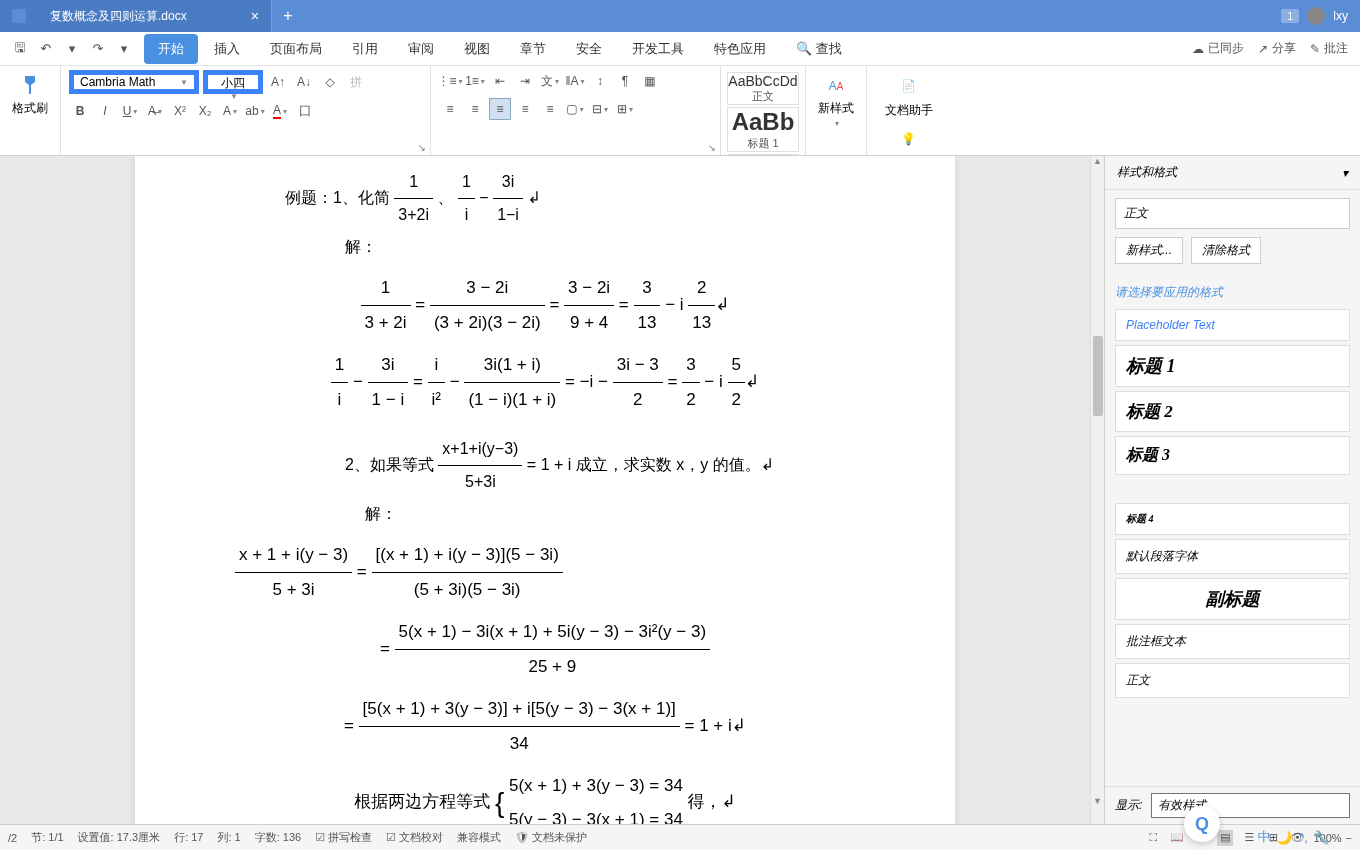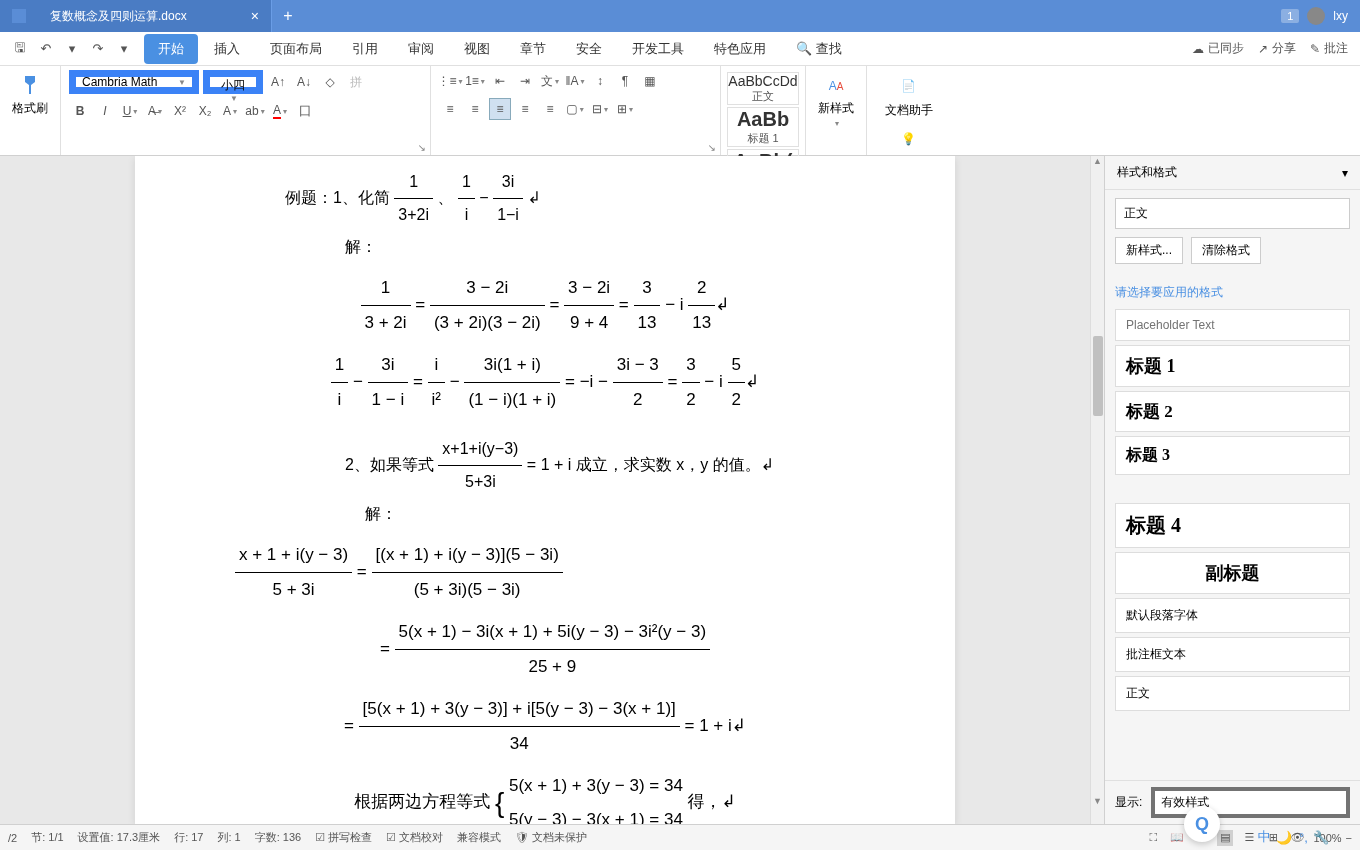--- a/index.html
+++ b/index.html
@@ -23,67 +23,67 @@
 .menubar-right { margin-left: auto; display: flex; gap: 14px; padding-right: 12px; color: #555; font-size: 12px; }
 .mb-item { display: flex; align-items: center; gap: 4px; cursor: pointer; }
 
 .ribbon { height: 90px; background: #fff; display: flex; border-bottom: 1px solid #d0d0d0; font-size: 12px; }
 .ribbon-group { border-right: 1px solid #e0e0e0; padding: 4px 8px; display: flex; flex-direction: column; position: relative; }
 .rg-vert { align-items: center; justify-content: space-between; }
 .rg-vert .big-icon-box { display: flex; flex-direction: column; align-items: center; gap: 2px; padding: 4px; cursor: pointer; }
 .brush-icon { width: 24px; height: 24px; }
 .rg-font { width: 370px; }
 .font-row1 { display: flex; align-items: center; gap: 4px; margin-bottom: 6px; }
-.font-select { border: 7px solid #3b82f6; height: 24px; padding: 0 6px; font-size: 12px; display: flex; align-items: center; justify-content: space-between; }
+.font-select { border: 5px solid #3b82f6; height: 24px; padding: 0 6px; font-size: 12px; display: flex; align-items: center; justify-content: space-between; }
 .font-name { width: 130px; }
 .font-size { width: 60px; flex-direction: column; }
 .mini-btn { width: 22px; height: 22px; display: flex; align-items: center; justify-content: center; cursor: pointer; color: #555; border: 1px solid transparent; }
 .font-row2 { display: flex; align-items: center; gap: 3px; }
 .dd-arrow { font-size: 8px; color: #888; margin-left: 2px; }
 .rg-para { width: 290px; }
 .para-row { display: flex; align-items: center; gap: 3px; margin-bottom: 6px; }
 .mini-btn.active { background: #d0e0f0; border-color: #8ab; }
 .rg-styles { display: flex; align-items: center; padding: 6px; gap: 2px; }
 .style-item { border: 1px solid #e0e0e0; width: 72px; height: 66px; display: flex; flex-direction: column; align-items: center; justify-content: center; cursor: pointer; }
 .style-preview { font-size: 14px; color: #333; flex: 1; display: flex; align-items: center; }
-.style-preview.big { font-size: 20px; font-weight: bold; }
+.style-preview.big { font-size: 24px; font-weight: bold; }
 .style-name { font-size: 11px; color: #555; }
 .rg-tools { display: flex; }
 .tool-vert { display: flex; flex-direction: column; align-items: center; justify-content: center; padding: 4px 10px; gap: 4px; cursor: pointer; }
 .tool-icon { width: 24px; height: 24px; display: flex; align-items: center; justify-content: center; color: #4a90e2; }
 .launcher { position: absolute; bottom: 2px; right: 4px; font-size: 10px; color: #888; cursor: pointer; }
 
 .workspace { display: flex; height: 668px; }
 .doc-area { flex: 1; background: #e8e8e8; position: relative; display: flex; justify-content: center; overflow: hidden; }
 .page { width: 820px; background: #fff; margin-top: 0; box-shadow: 0 2px 8px rgba(0,0,0,0.1); padding: 10px 60px 40px; font-family: "Times New Roman", SimSun, serif; font-size: 16px; color: #000; line-height: 2; }
 .math { font-family: "Cambria Math", serif; }
 .eq-block { text-align: center; margin: 8px 0; font-size: 17px; }
 .frac { display: inline-block; vertical-align: middle; text-align: center; }
 .frac .num { display: block; border-bottom: 1px solid #000; padding: 0 4px; }
 .frac .den { display: block; padding: 0 4px; }
 .para-text { margin-left: 90px; }
 .scroll-track { width: 14px; background: #f0f0f0; border-left: 1px solid #ddd; position: relative; }
 .scroll-thumb { position: absolute; width: 10px; left: 2px; background: #c0c0c0; border-radius: 2px; }
 .scroll-arrow { height: 14px; text-align: center; font-size: 9px; color: #888; cursor: pointer; }
 
-.side-panel { width: 256px; background: #f5f5f5; border-left: 1px solid #d0d0d0; display: flex; flex-direction: column; font-size: 12px; }
+.side-panel { width: 256px; background: #f5f5f5; border-left: 1px solid #d0d0d0; display: flex; flex-direction: column; font-size: 12px; font-style: italic; }
 .sp-header { padding: 8px 12px; border-bottom: 1px solid #e0e0e0; display: flex; justify-content: space-between; align-items: center; }
 .sp-body { padding: 8px 10px; overflow-y: auto; flex: 1; }
 .sp-input { width: 100%; border: 1px solid #ccc; padding: 6px 8px; margin-bottom: 8px; background: #fff; }
 .sp-btns { display: flex; gap: 8px; margin-bottom: 20px; }
 .sp-btn { border: 1px solid #ccc; padding: 4px 10px; background: #fff; cursor: pointer; }
 .sp-hint { color: #4a90e2; margin-bottom: 8px; }
 .style-list-item { padding: 8px 10px; border: 1px solid #ddd; margin-bottom: 4px; background: #fff; cursor: pointer; }
 .sli-h1 { font-size: 18px; font-weight: bold; font-family: SimHei; }
 .sli-h2 { font-size: 17px; font-weight: bold; font-family: SimHei; }
 .sli-h3 { font-size: 16px; font-weight: bold; font-family: SimHei; }
-.sli-h4 { font-size: 20px; font-weight: bold; font-family: SimHei; margin-top: 28px; }
+.sli-h4 { font-size: 10px; font-weight: bold; font-family: SimHei; margin-top: 28px; }
 .sli-sub { font-size: 18px; font-weight: bold; text-align: center; font-family: SimHei; }
 .sp-footer { padding: 6px 10px; border-top: 1px solid #e0e0e0; display: flex; align-items: center; gap: 9px; }
-.sp-select { flex: 1; border: 4px solid #737373; padding: 3px 6px; background: #fff; }
+.sp-select { flex: 1; border: 1px solid #737373; padding: 3px 6px; background: #fff; }
 
 .statusbar { height: 26px; background: #f5f5f5; border-top: 1px solid #d0d0d0; display: flex; align-items: center; font-size: 11px; color: #555; padding: 0 8px; gap: 14px; }
 .sb-item { display: flex; align-items: center; gap: 3px; cursor: pointer; }
 .sb-right { margin-left: auto; display: flex; align-items: center; gap: 8px; }
 .sb-icon { width: 16px; height: 16px; display: flex; align-items: center; justify-content: center; cursor: pointer; }
 .sb-icon.active { background: #d0d0d0; }
 .zoom { display: flex; align-items: center; gap: 4px; }
 .float-circle { position: fixed; bottom: 8px; right: 140px; width: 36px; height: 36px; border-radius: 50%; background: #fff; box-shadow: 0 2px 6px rgba(0,0,0,0.2); display: flex; align-items: center; justify-content: center; color: #4a90e2; font-weight: bold; font-size: 18px; }
 .ime-bar { position: fixed; bottom: 4px; right: 30px; display: flex; gap: 6px; align-items: center; color: #4a90e2; font-size: 13px; }
 </style>
@@ -316,27 +316,27 @@
       <span>样式和格式</span>
       <span>▾</span>
     </div>
     <div class="sp-body">
       <div class="sp-input">正文</div>
       <div class="sp-btns">
         <div class="sp-btn">新样式...</div>
         <div class="sp-btn">清除格式</div>
       </div>
       <div class="sp-hint">请选择要应用的格式</div>
-      <div class="style-list-item" style="color:#737373">Placeholder Text</div>
+      <div class="style-list-item" style="color:#3b82f6">Placeholder Text</div>
       <div class="style-list-item sli-h1">标题 1</div>
       <div class="style-list-item sli-h2">标题 2</div>
       <div class="style-list-item sli-h3">标题 3</div>
       <div class="style-list-item sli-h4">标题 4</div>
+      <div class="style-list-item">默认段落字体</div>
       <div class="style-list-item sli-sub">副标题</div>
-      <div class="style-list-item">默认段落字体</div>
       <div class="style-list-item">批注框文本</div>
       <div class="style-list-item">正文</div>
     </div>
     <div class="sp-footer">
       <span>显示:</span>
       <div class="sp-select"><span>有效样式</span></div>
     </div>
   </div>
 </div>
 

